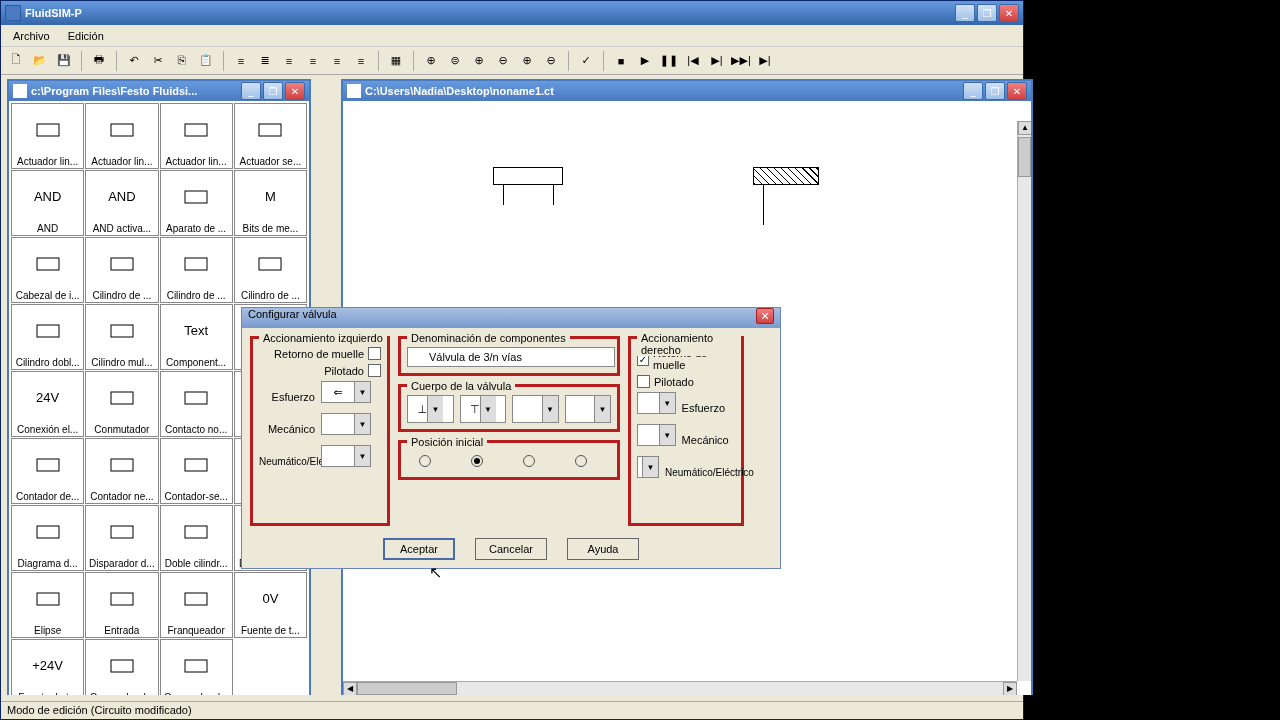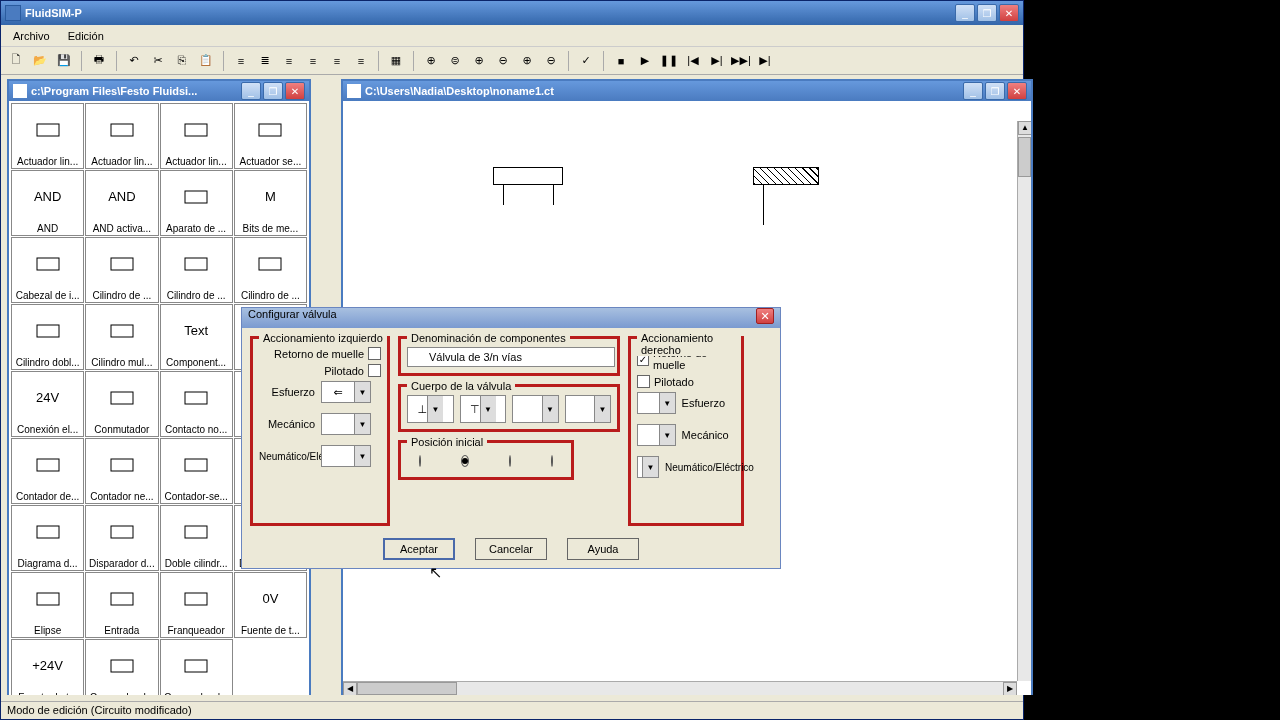--- a/index.html
+++ b/index.html
@@ -41,21 +41,21 @@
 .groupbox { border: 3px solid #b91c1c; padding: 8px 6px 6px; position: relative; }
 .groupbox > .legend { position: absolute; top: -7px; left: 6px; background: #ece9d8; padding: 0 4px; font-size: 11px; }
 .gb-left { width: 140px; height: 190px; }
 .gb-mid-top { width: 222px; }
 .gb-right { width: 116px; height: 190px; }
 .chk-row { display: flex; align-items: center; gap: 4px; margin-bottom: 4px; justify-content: flex-end; }
 .chk-row.left-align { justify-content: flex-start; }
 .chk { width: 13px; height: 13px; border: 1px solid #666; background: #fff; display: inline-block; text-align: center; line-height: 11px; font-size: 10px; }
 .combo { height: 22px; border: 1px solid #888; background: #fff; display: flex; align-items: center; justify-content: flex-end; }
 .combo .arrow { width: 16px; height: 100%; background: #ddd; border-left: 1px solid #888; display: flex; align-items: center; justify-content: center; font-size: 8px; }
-.row-label { display: flex; align-items: center; gap: 6px; margin-bottom: 10px; }
+.row-label { display: flex; align-items: flex-end; gap: 6px; margin-bottom: 10px; }
 .row-label .lbl { width: 56px; text-align: right; }
 .row-label.right .lbl { width: 70px; text-align: left; }
 .row-label .combo { width: 50px; }
 .text-input { width: 208px; height: 20px; border: 1px solid #888; background: #fff; padding: 2px 21px; }
 .mid-col { width: 222px; display: flex; flex-direction: column; gap: 8px; }
 .body-row { display: flex; gap: 6px; }
 .body-row .combo { width: 48px; height: 28px; }
 .body-row .combo.icon { justify-content: center; }
 .pos-row { display: flex; gap: 40px; padding: 4px 12px; }
 .radio { width: 12px; height: 12px; border: 1px solid #555; border-radius: 50%; display: inline-flex; align-items: center; justify-content: center; }
@@ -475,21 +475,21 @@
                   <span class="arrow">▼</span>
                 </div>
               <div class="combo">
                   <span class="arrow">▼</span>
                 </div>
               <div class="combo">
                   <span class="arrow">▼</span>
                 </div>
             </div>
           </div>
-          <div class="groupbox" style="width:176px">
+          <div class="groupbox" style="width:222px">
             <div class="legend">Posición inicial</div>
             <div class="pos-row">
               <span class="radio"></span>
               <span class="radio checked"></span>
               <span class="radio"></span>
               <span class="radio"></span>
             </div>
           </div>
         </div>
 

